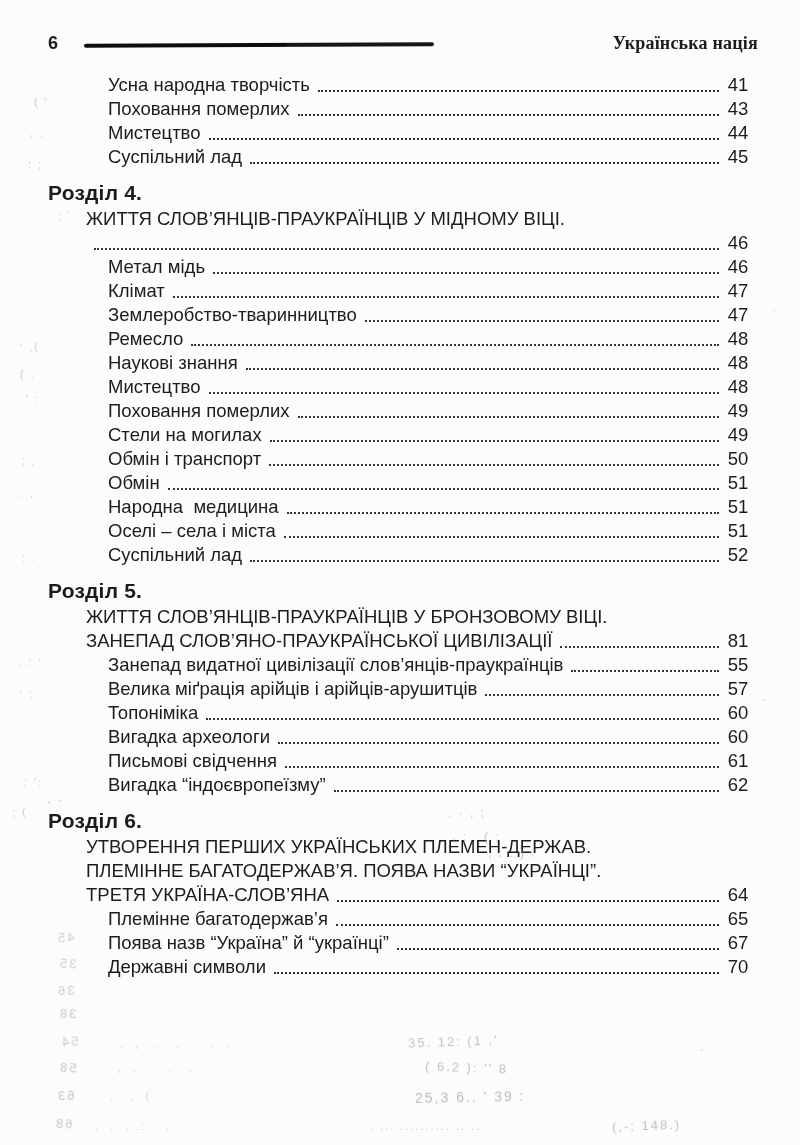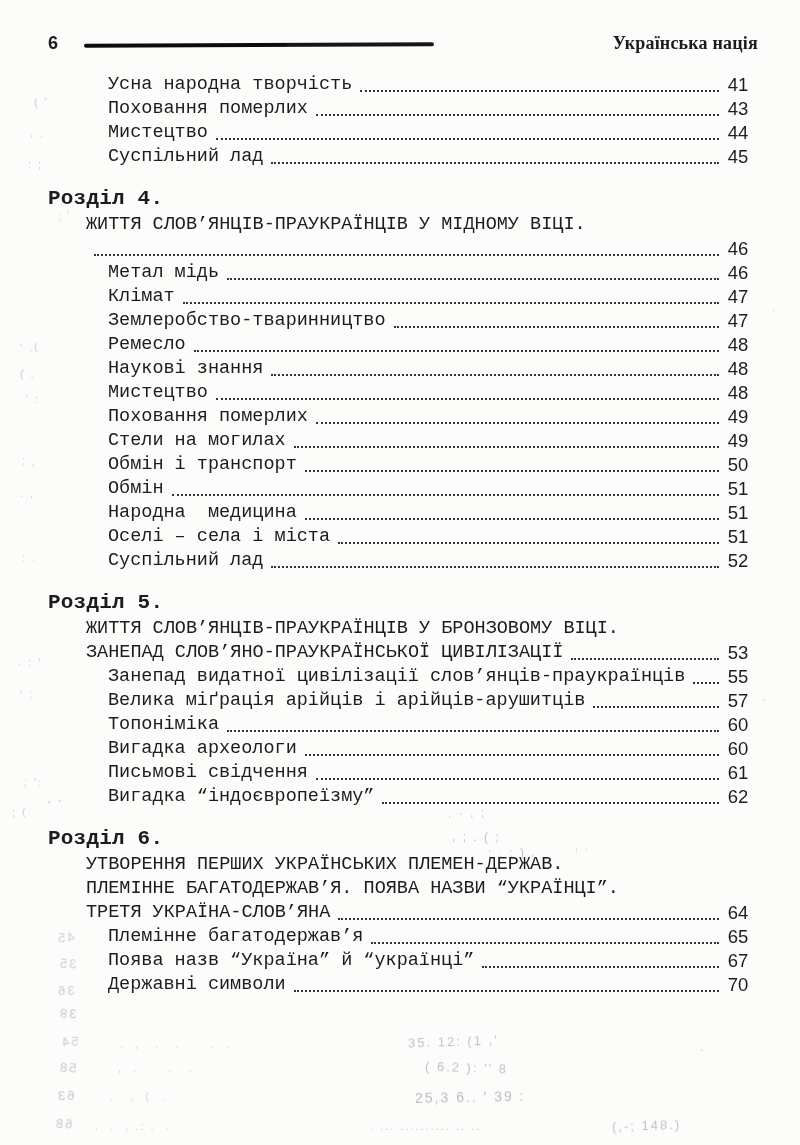--- a/index.html
+++ b/index.html
@@ -25,25 +25,25 @@
     border-radius:2px;transform:skewY(-0.25deg);
   }
   .book-title{margin-left:auto;font-weight:700;font-size:18px;letter-spacing:.2px;font-family:Liberation Serif, serif;}
 
   
   .toc{position:absolute;top:73px;left:48px;width:704px;}
   .toc-row{
     display:flex;align-items:flex-end;
     height:24px;line-height:24px;font-size:18.5px;
   }
-  .toc-row .lab{white-space:pre;flex:0 0 auto;font-family:Liberation Mono, monospace;}
+  .toc-row .lab{white-space:pre;flex:0 0 auto;}
   .k-entry{padding-left:60px;}
   .k-title{padding-left:38px;}
   .k-section{
-    margin-top:16px;height:28px;line-height:28px;
+    margin-top:10px;height:28px;line-height:28px;
     font-size:21px;font-weight:700;letter-spacing:.2px;
   }
   .lead{
     flex:1 1 auto;height:0;
     border-bottom:2px dotted #333;
     margin:0 5px 5px 8px;
     min-width:20px;
   }
   .pg{flex:0 0 auto;min-width:28px;text-align:center;}
 
@@ -165,21 +165,21 @@
       </div>
       <div class="toc-row k-section">
         <span class="lab">Розділ 5.</span>
       </div>
       <div class="toc-row k-title">
         <span class="lab">ЖИТТЯ СЛОВ’ЯНЦІВ-ПРАУКРАЇНЦІВ У БРОНЗОВОМУ ВІЦІ.</span>
       </div>
       <div class="toc-row k-title">
         <span class="lab">ЗАНЕПАД СЛОВ’ЯНО-ПРАУКРАЇНСЬКОЇ ЦИВІЛІЗАЦІЇ</span>
         <span class="lead"></span>
-        <span class="pg">53</span>
+        <span class="pg">81</span>
       </div>
       <div class="toc-row k-entry">
         <span class="lab">Занепад видатної цивілізації слов’янців-праукраїнців</span>
         <span class="lead"></span>
         <span class="pg">55</span>
       </div>
       <div class="toc-row k-entry">
         <span class="lab">Велика міґрація арійців і арійців-арушитців</span>
         <span class="lead"></span>
         <span class="pg">57</span>

